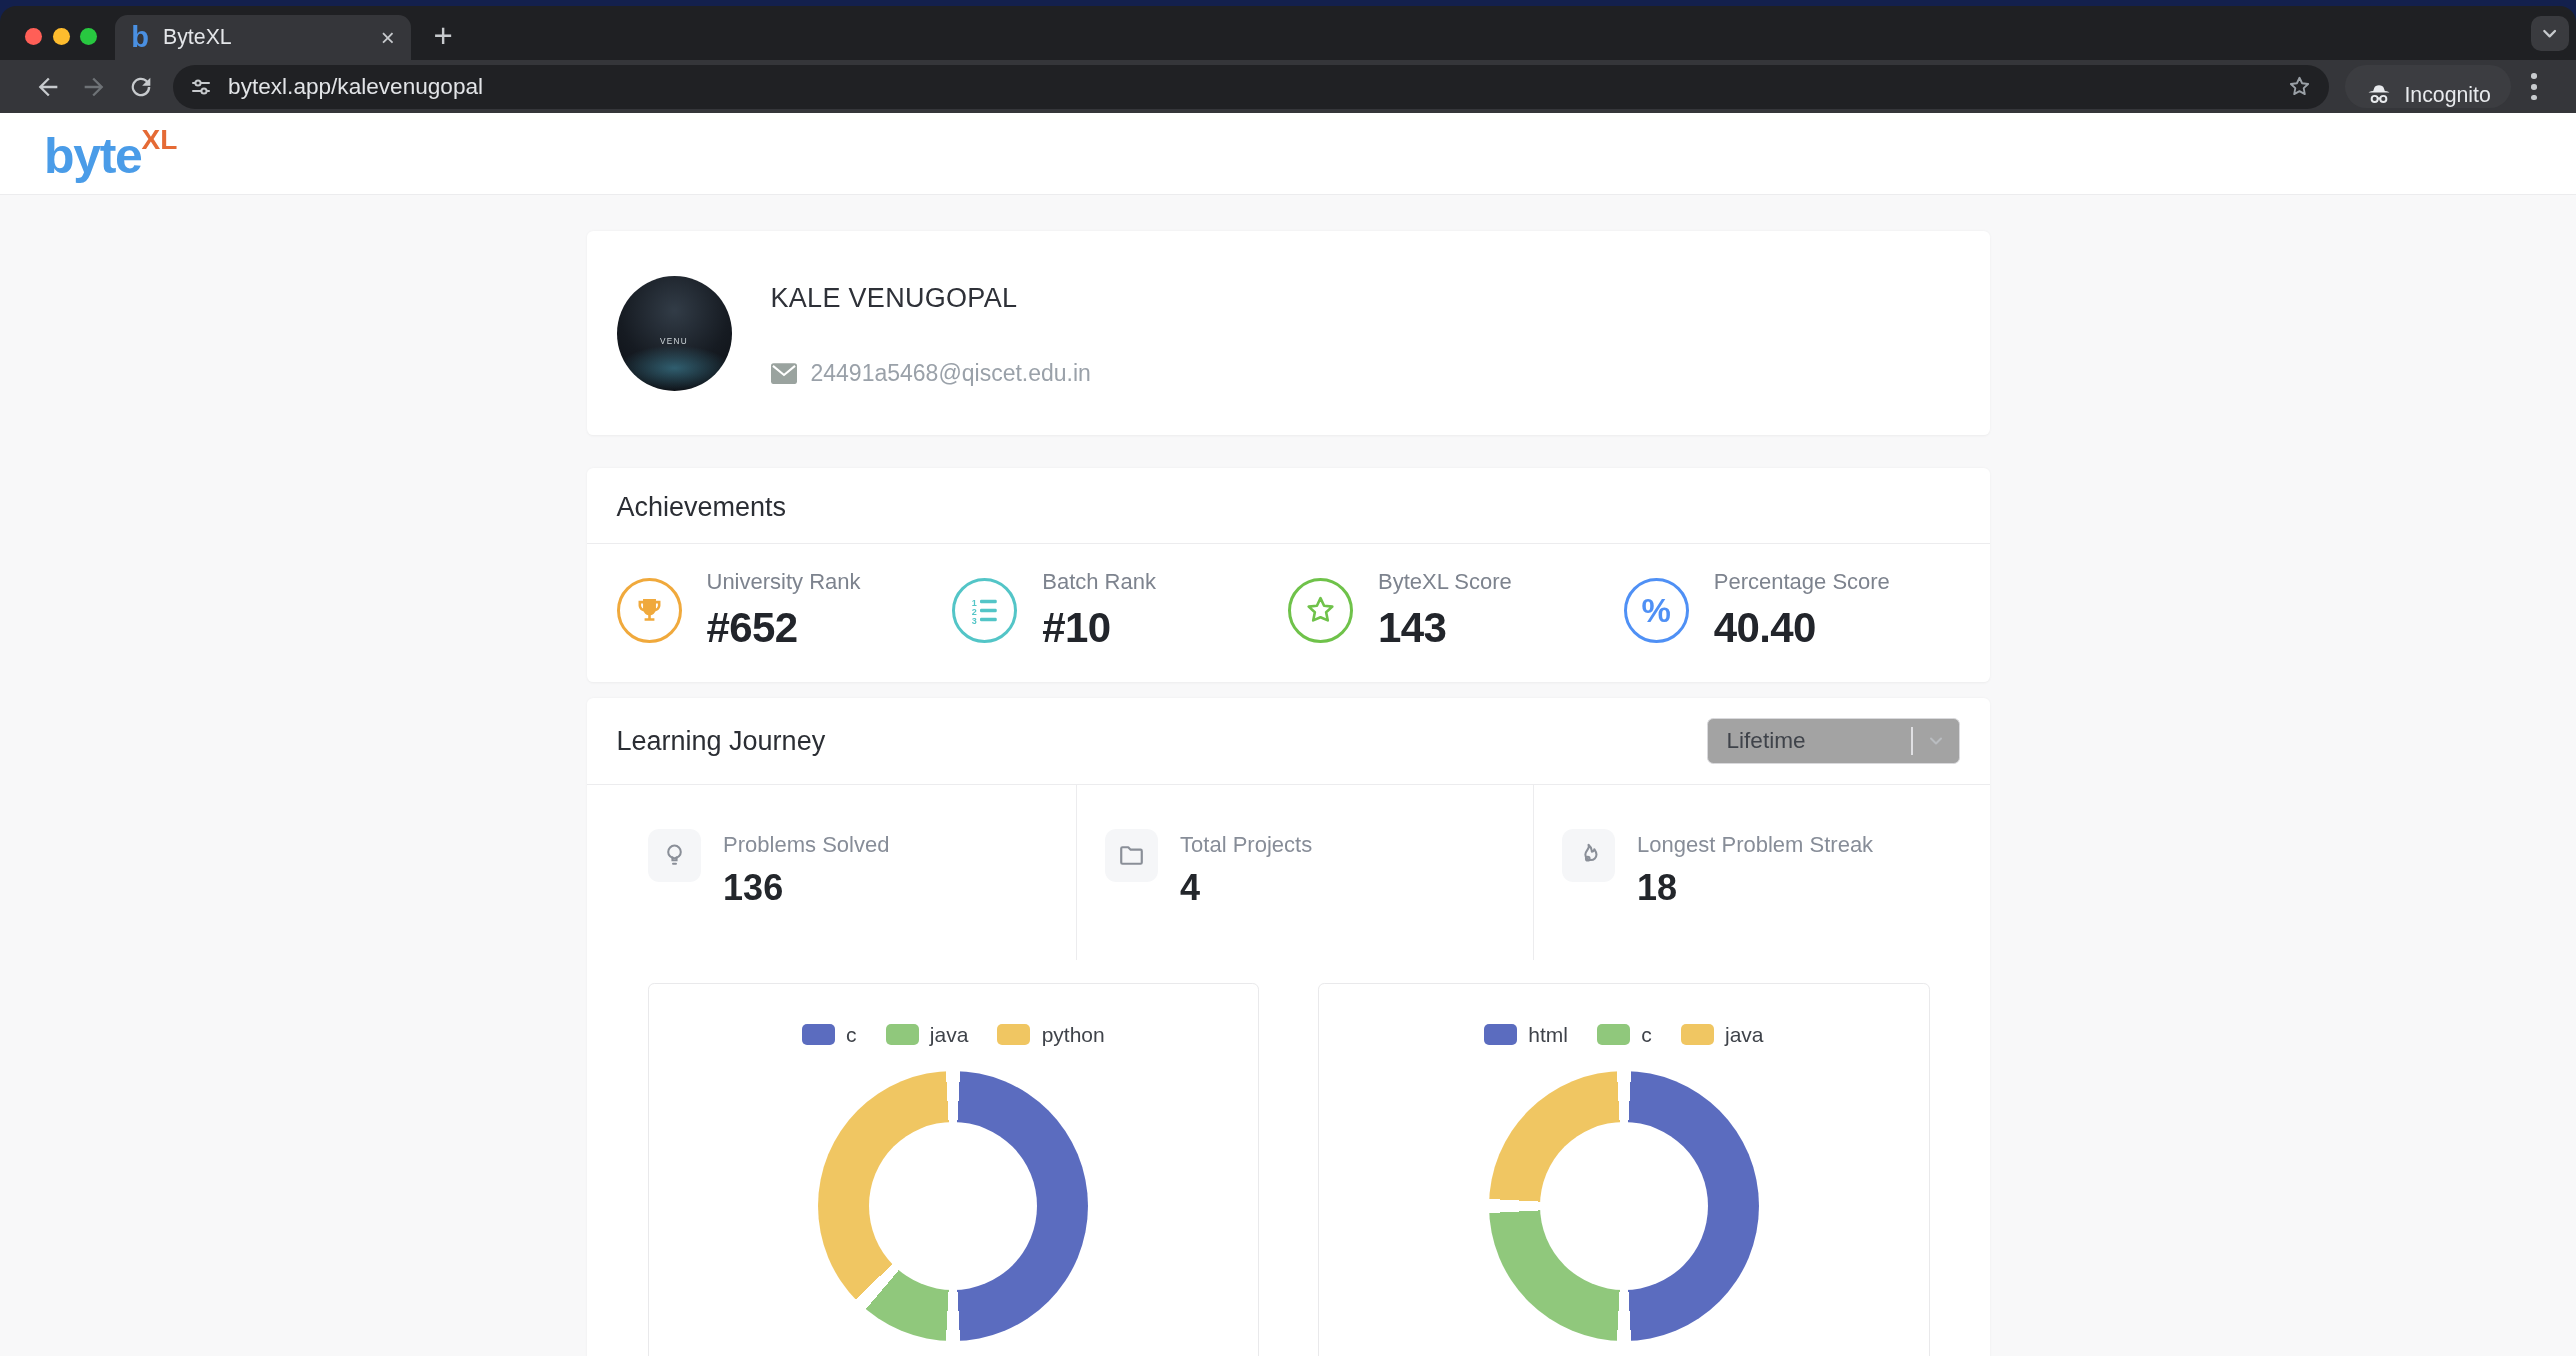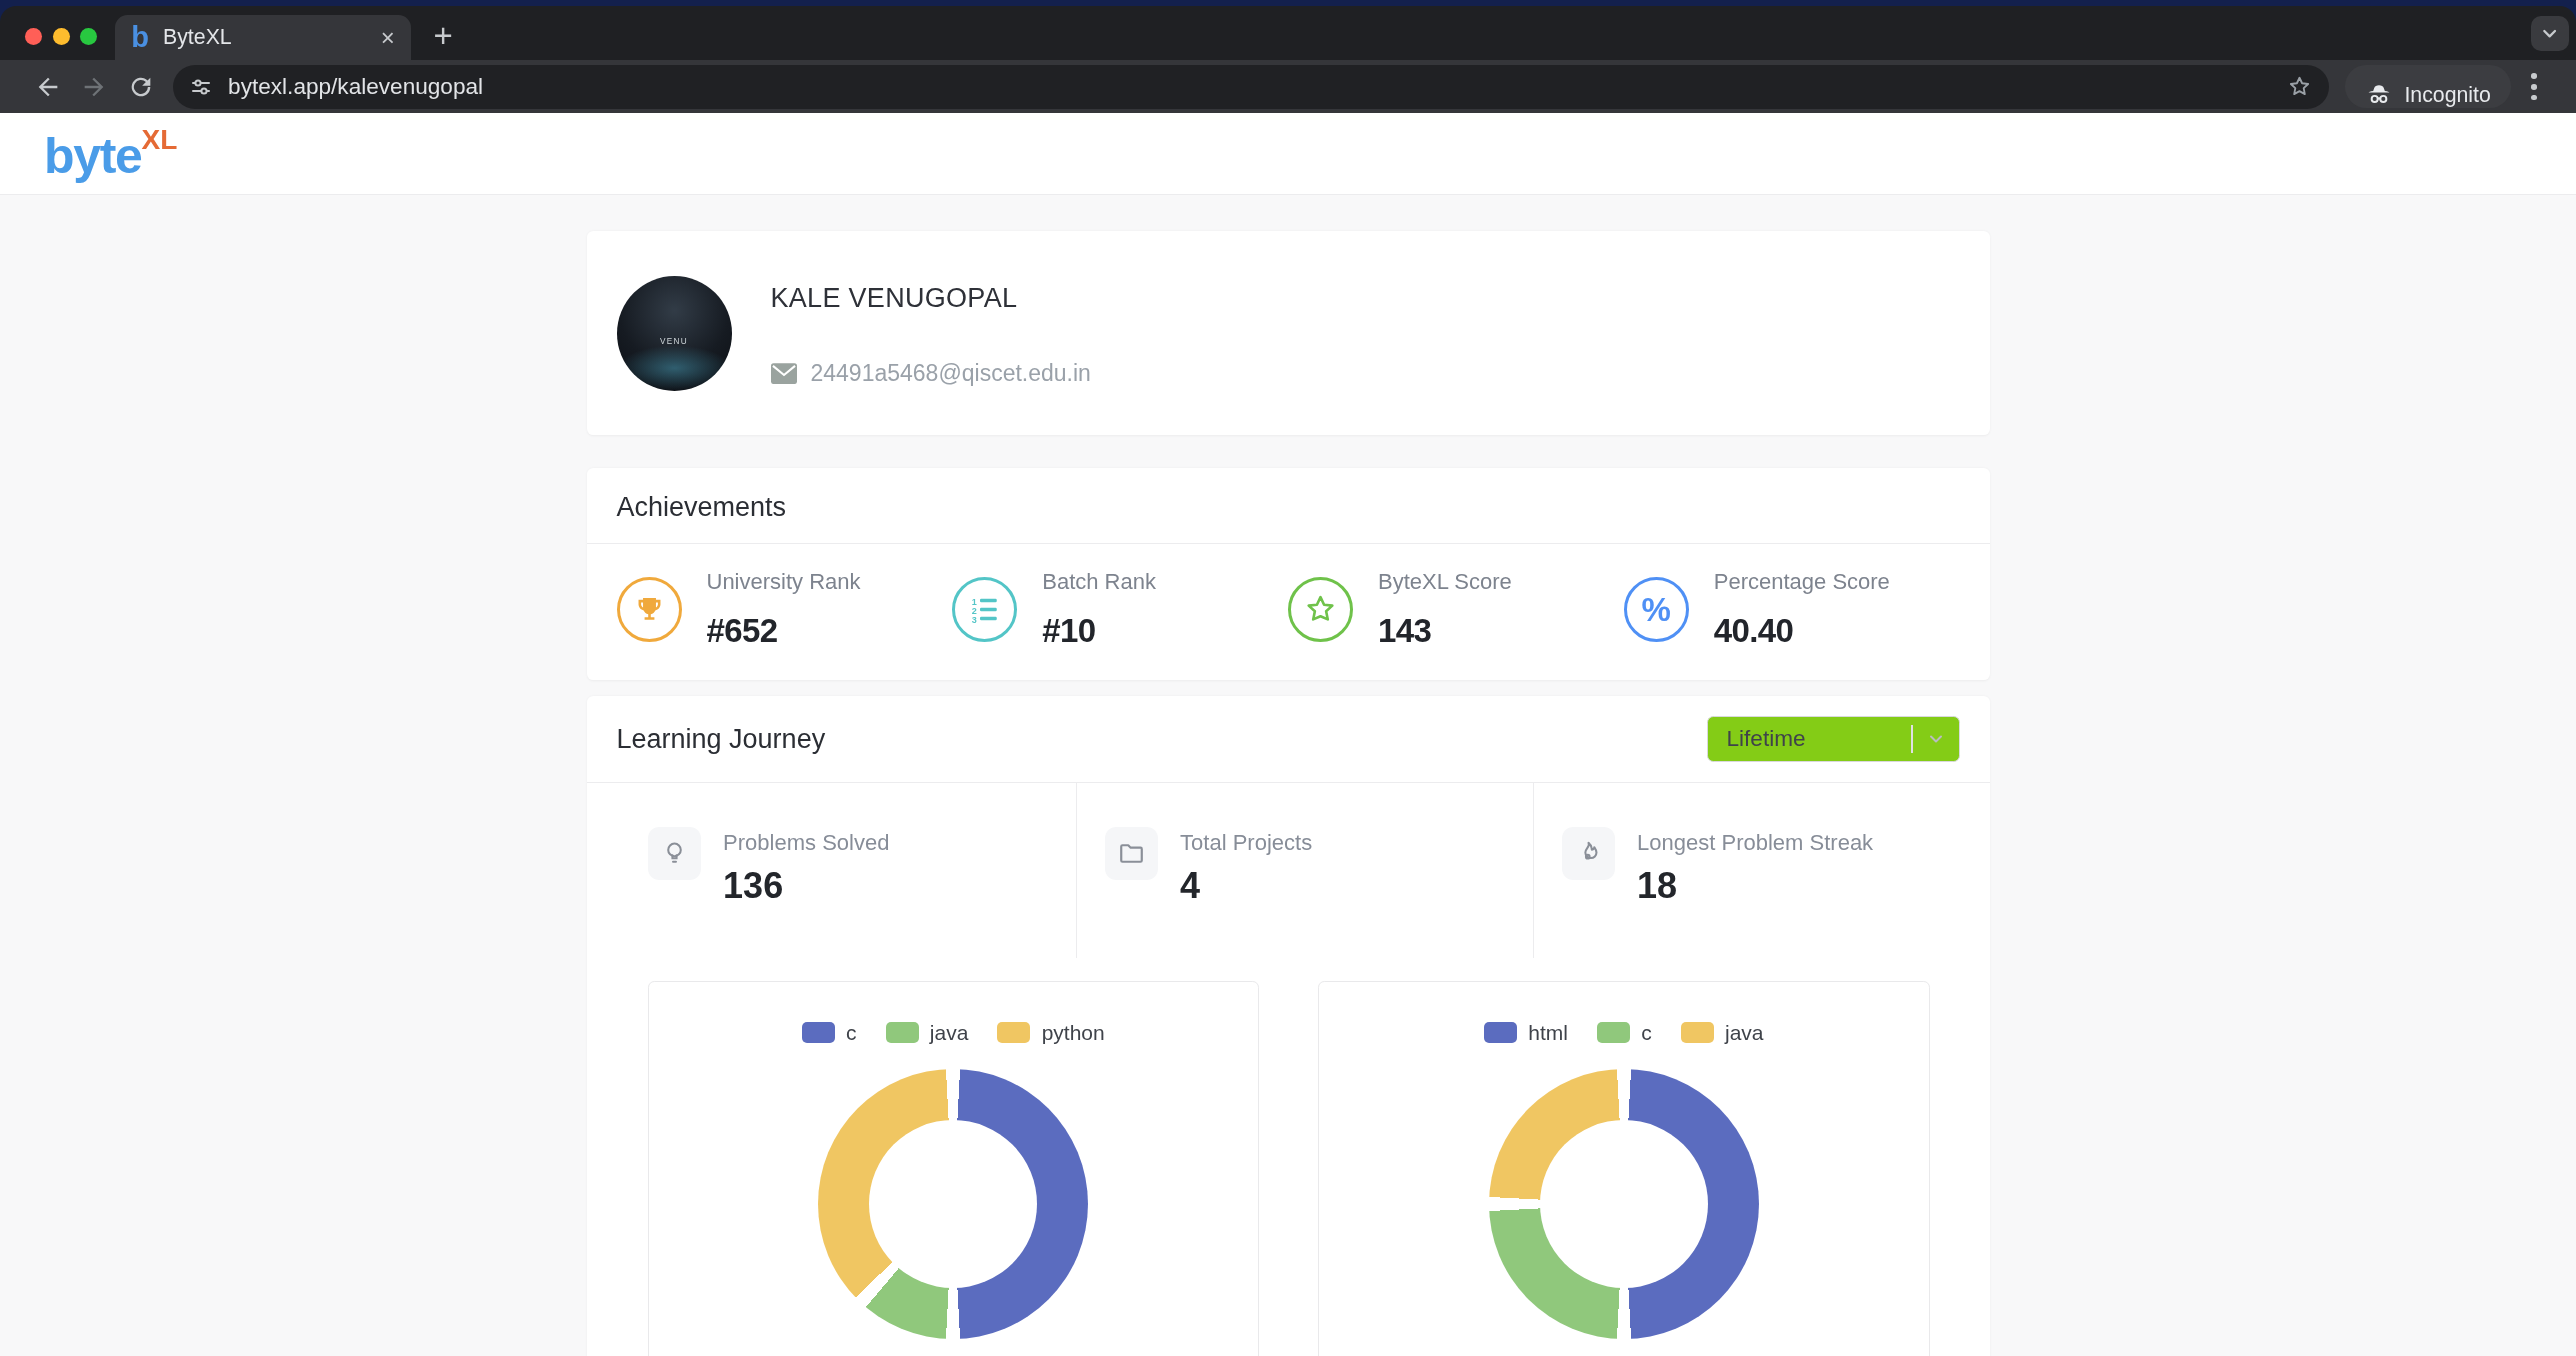--- a/index.html
+++ b/index.html
@@ -61,26 +61,26 @@
   
   .achievements-card { margin-bottom:16.3px; padding-top:2.5px; }
   .section-title { font-size:27px; font-weight:500; color:#2b2e34; padding:21.3px 30px 20px; }
   .hdivider { border-bottom:1.3px solid #ececee; }
   .ach-row { display:flex; padding:25px 30px 30px; }
   .ach-item { flex:1; display:flex; align-items:center; gap:25px; }
   .ach-circle { width:65px; height:65px; border-radius:50%; border:3.8px solid #ccc;
     display:flex; align-items:center; justify-content:center; flex:0 0 auto; }
   .pct-glyph { font-size:33px; font-weight:700; }
   .ach-label { font-size:22px; color:#7d838e; }
-  .ach-value { font-size:33px; font-weight:700; color:#22252b; margin-top:17px; letter-spacing:-0.6px; }
+  .ach-value { font-size:42px; font-weight:700; color:#22252b; margin-top:9px; letter-spacing:-0.6px; }
   
   .journey-card { height:815px; }
   .journey-header { display:flex; align-items:center; justify-content:space-between; padding:20px 30px; }
   .select-box { width:253px; height:46px; border:1.3px solid #d9d9dc; border-radius:6.3px;
-    display:flex; align-items:center; background:#84cc16; }
+    display:flex; align-items:center; background:#a3a3a3; }
   .select-value { font-size:22.6px; color:#3f434a; padding-left:19px; flex:1; }
   .select-sep { width:1.3px; height:28px; background:#e0e0e3; }
   .select-chevron { width:46px; display:flex; align-items:center; justify-content:center; color:#b9bcc0; }
   .stats-row { display:flex; }
   .stat { flex:1; display:flex; gap:22.6px; padding:44px 12.5px 51px 28px; }
   .stat:first-child { padding-left:61px; }
   .stat + .stat { border-left:1.3px solid #ececee; }
   .stat-icon { width:53px; height:53px; background:#f5f6f8; border-radius:11.3px; flex:0 0 auto;
     display:flex; align-items:center; justify-content:center; color:#8a8f98; }
   .stat-label { font-size:22px; color:#878d98; padding-top:2.5px; }

